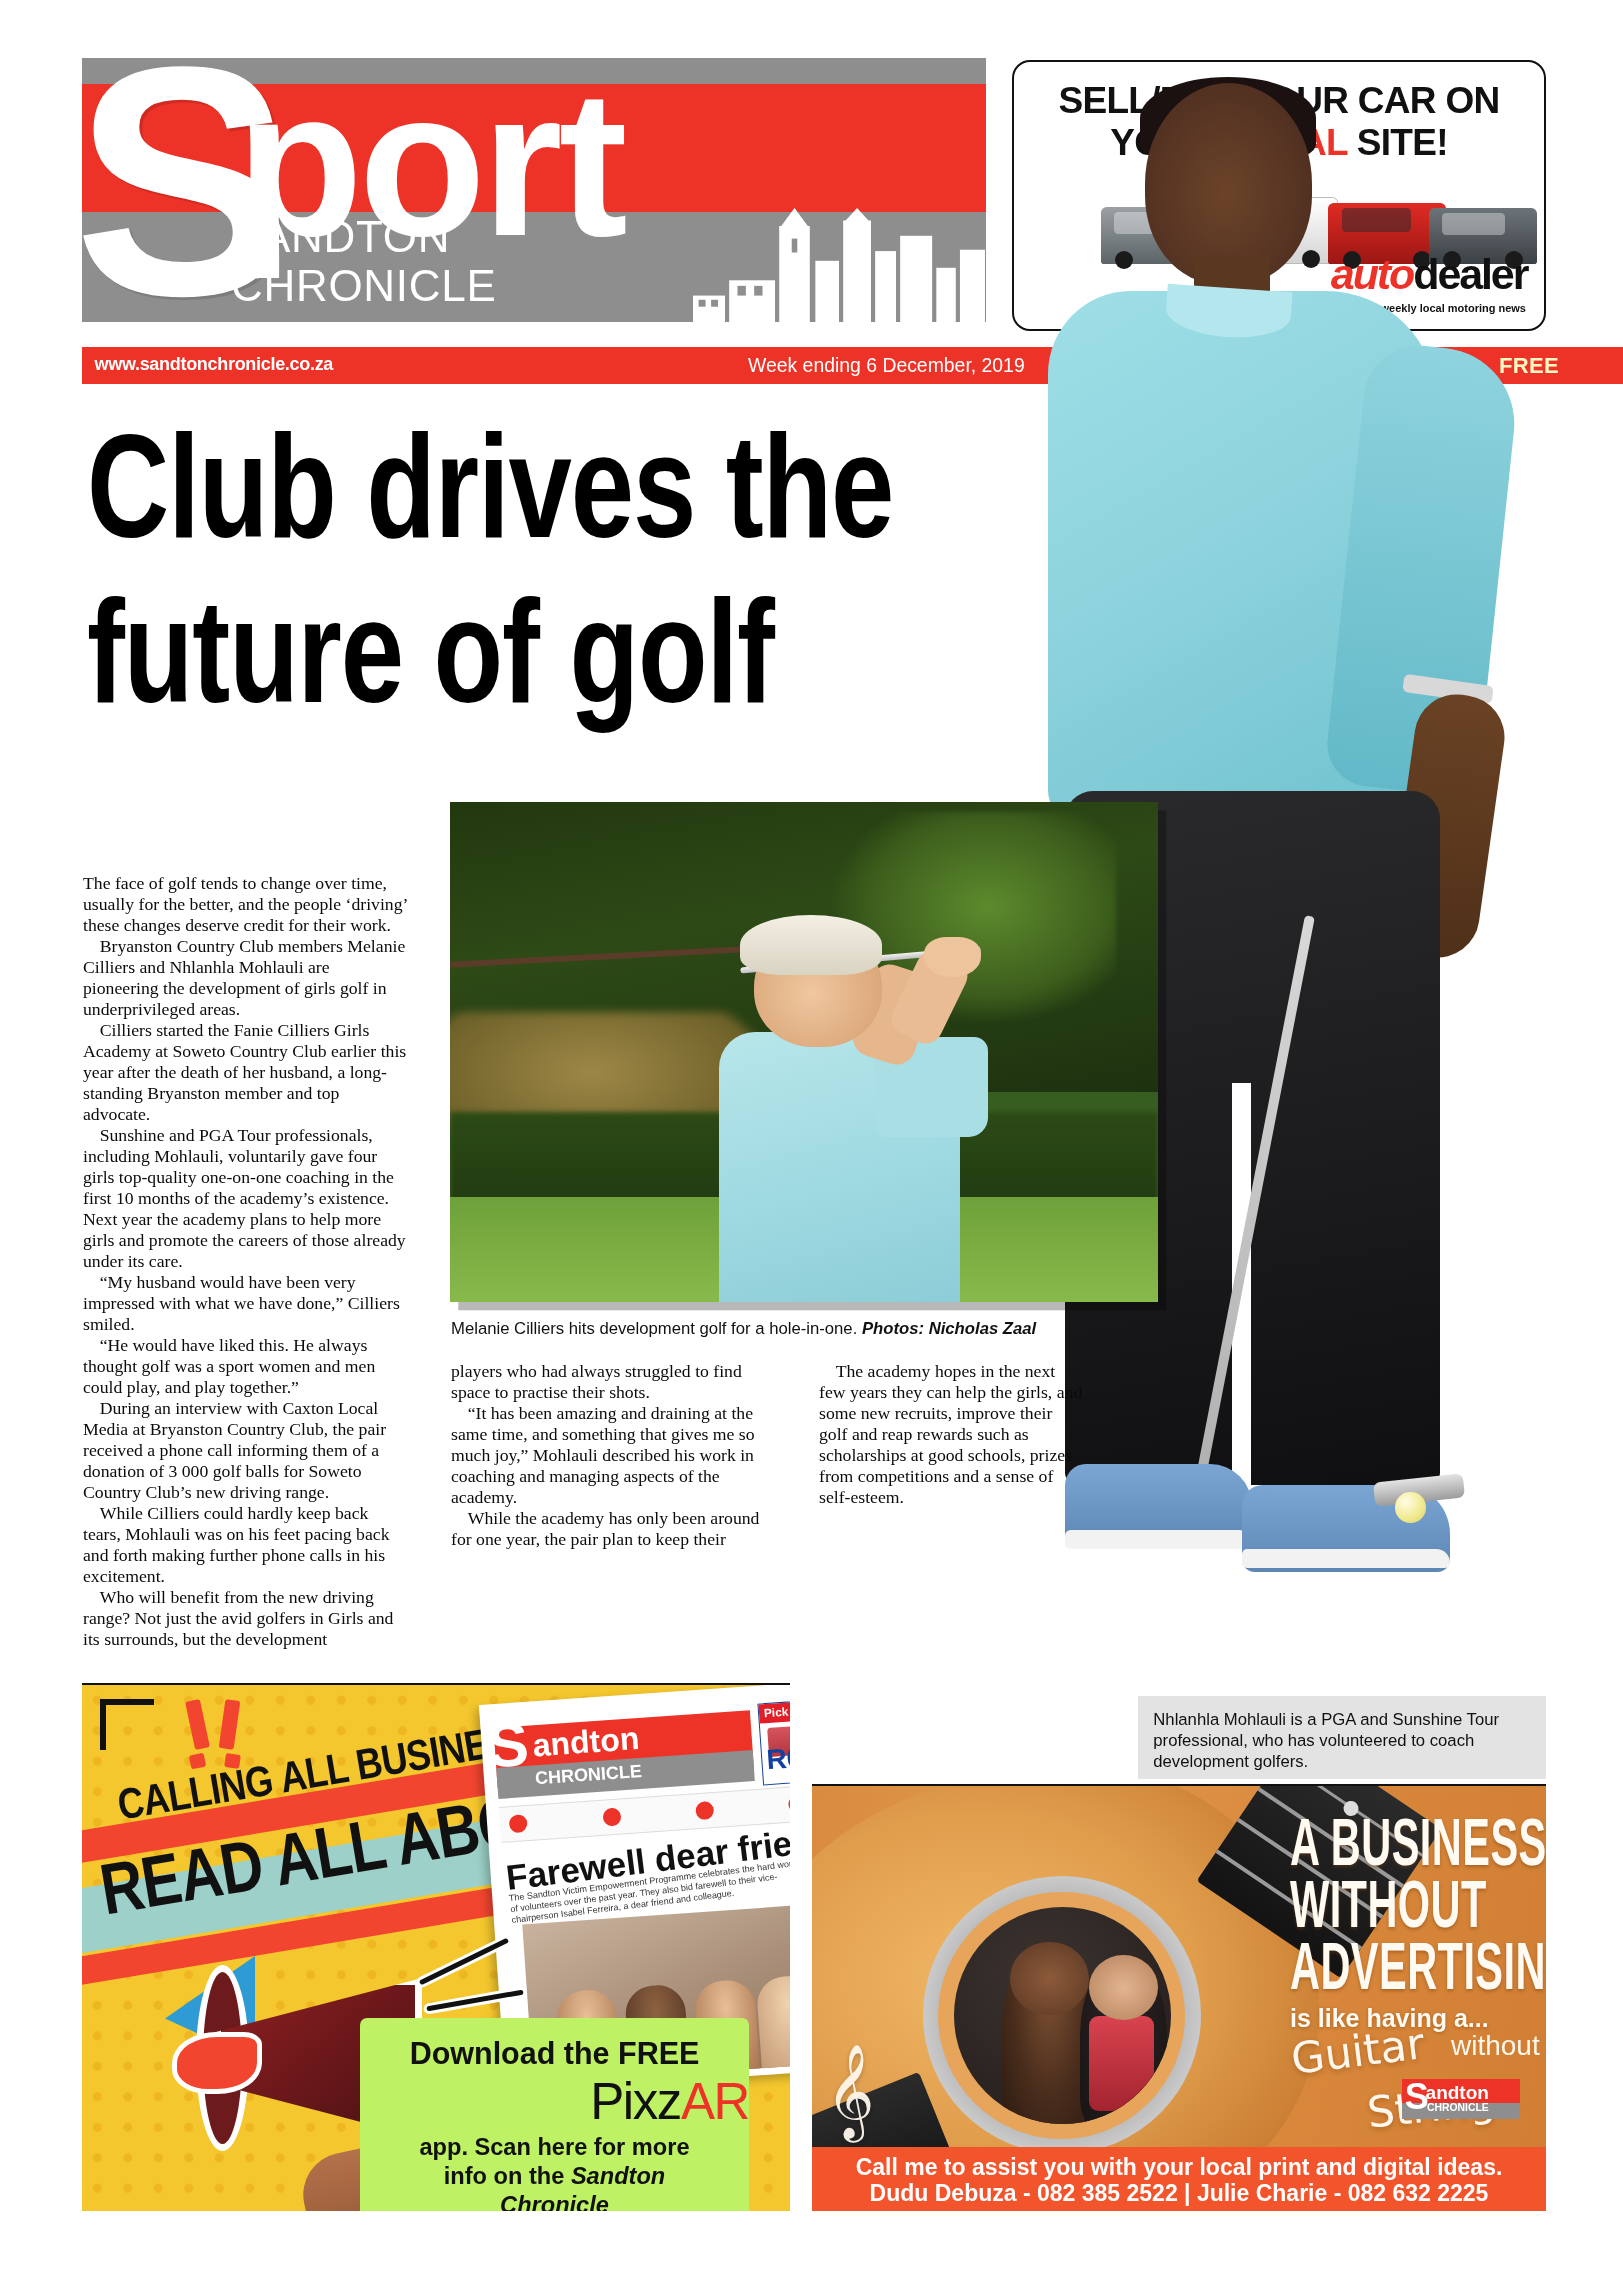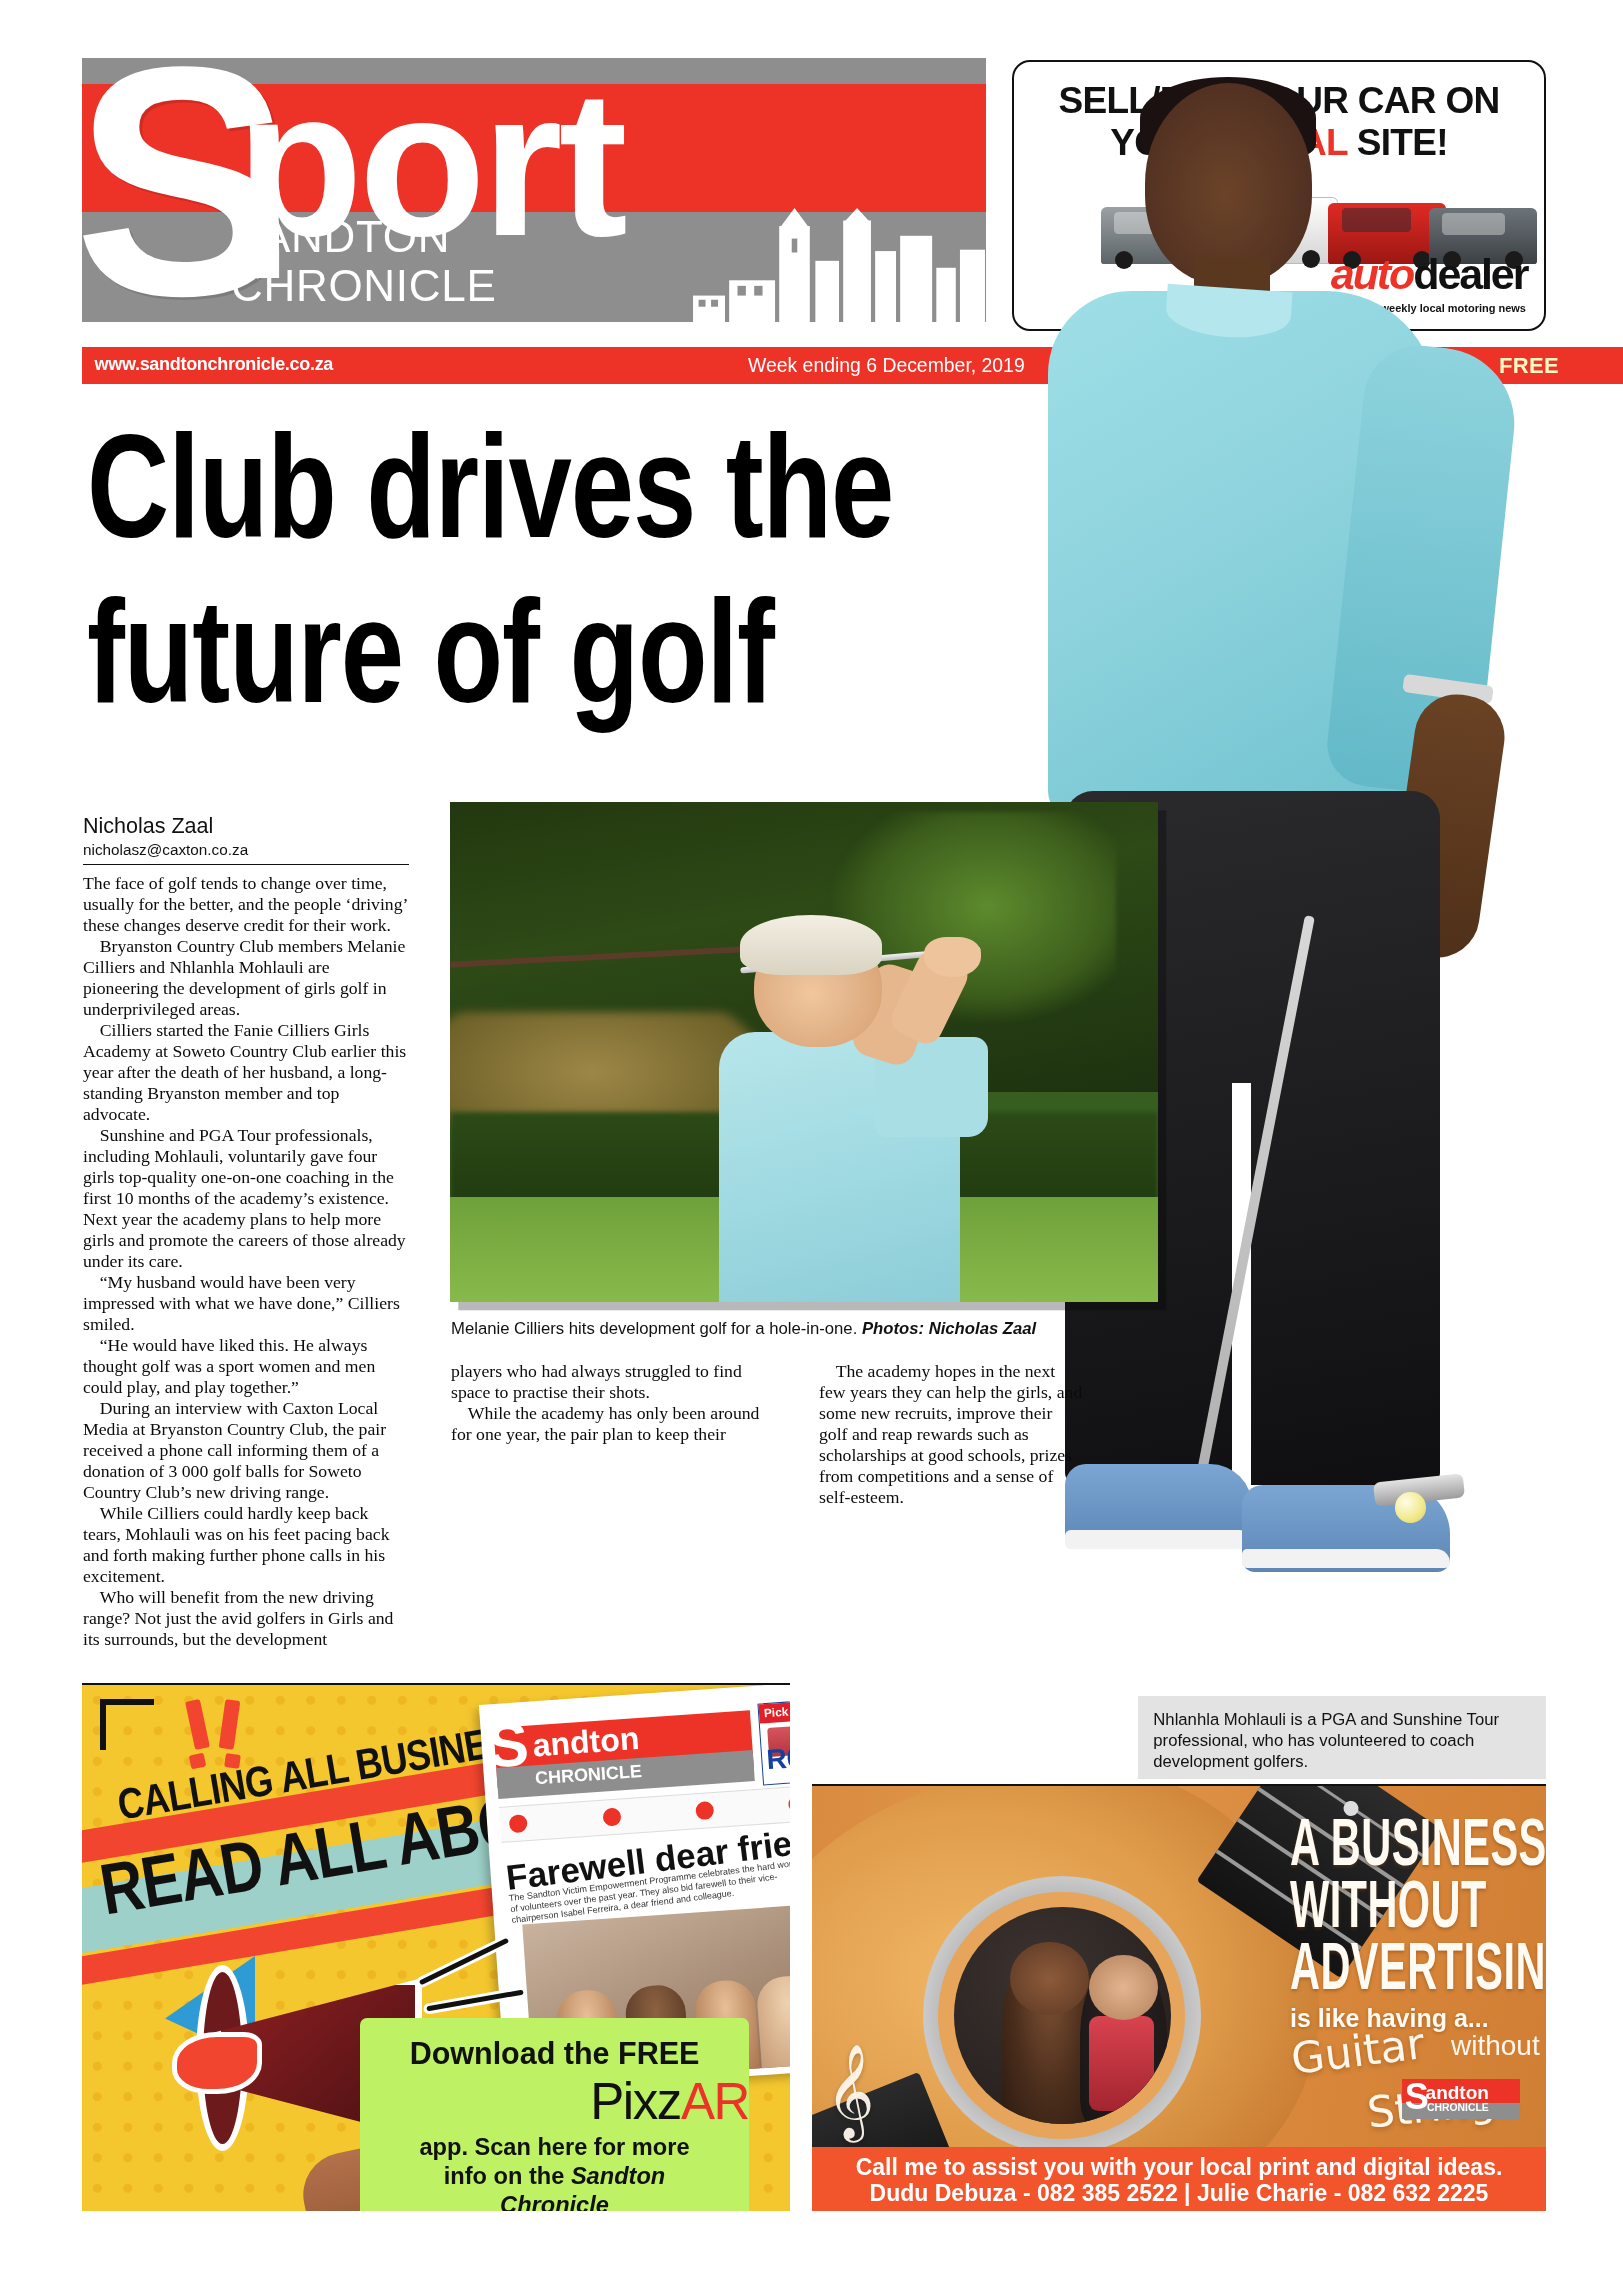--- a/index.html
+++ b/index.html
@@ -540,25 +540,20 @@
     <div class="co-pantsplit"></div>
     <div class="co-club"></div>
     <div class="co-shoeL"></div>
     <div class="co-soleL"></div>
     <div class="co-shoeR"></div>
     <div class="co-soleR"></div>
     <div class="co-clubhead"></div>
     <div class="co-ball"></div>
   </div>
 
-  <div class="byline">
-    <div class="name">Nicholas Zaal</div>
-    <div class="email">nicholasz@caxton.co.za</div>
-    <div class="rule"></div>
-  </div>
 
   <div class="photoMain">
     <div class="pm-sky"></div>
     <div class="pm-palm"></div>
     <div class="pm-bush"></div>
     <div class="pm-hedge"></div>
     <div class="pm-grass"></div>
     <div class="pm-rail"></div>
     <div class="pm-shaft"></div>
     <div class="pm-body"></div>
@@ -581,20 +576,21 @@
     <p>Sunshine and PGA Tour professionals, including Mohlauli, voluntarily gave four girls top-quality one-on-one coaching in the first 10 months of the academy’s existence. Next year the academy plans to help more girls and promote the careers of those already under its care.</p>
     <p>“My husband would have been very impressed with what we have done,” Cilliers smiled.</p>
     <p>“He would have liked this. He always thought golf was a sport women and men could play, and play together.”</p>
     <p>During an interview with Caxton Local Media at Bryanston Country Club, the pair received a phone call informing them of a donation of 3 000 golf balls for Soweto Country Club’s new driving range.</p>
     <p>While Cilliers could hardly keep back tears, Mohlauli was on his feet pacing back and forth making further phone calls in his excitement.</p>
     <p>Who will benefit from the new driving range? Not just the avid golfers in Girls and its surrounds, but the development</p>
   </div>
 
   <div class="col" id="col2">
     <p class="first">players who had always struggled to find space to practise their shots.</p>
+    <p>“It has been amazing and draining at the same time, and something that gives me so much joy,” Mohlauli described his work in coaching and managing aspects of the academy.</p>
     <p>While the academy has only been around for one year, the pair plan to keep their</p>
   </div>
 
   <div class="col" id="col3">
     <p>The academy hopes in the next few years they can help the girls, and some new recruits, improve their golf and reap rewards such as scholarships at good schools, prizes from competitions and a sense of self-esteem.</p>
   </div>
 
   <div class="capBox">
     <p>Nhlanhla Mohlauli is a PGA and Sunshine Tour professional, who has volunteered to coach development golfers.</p>
   </div>

